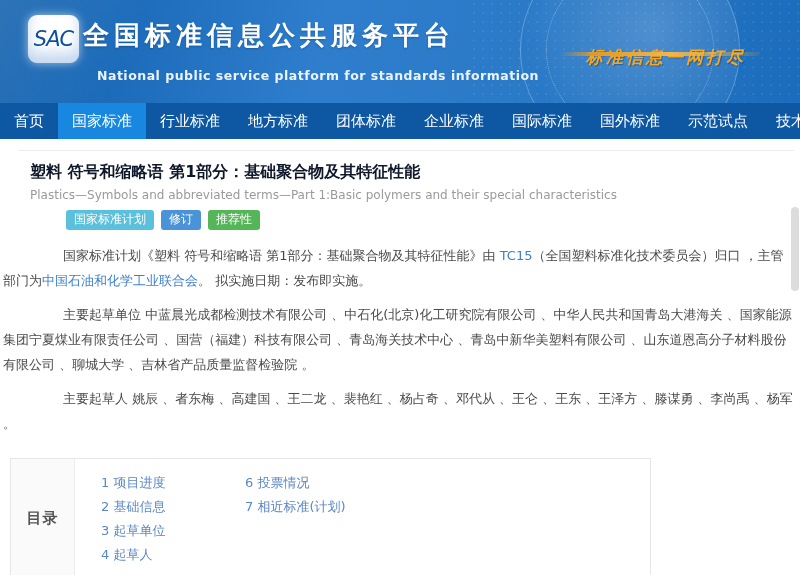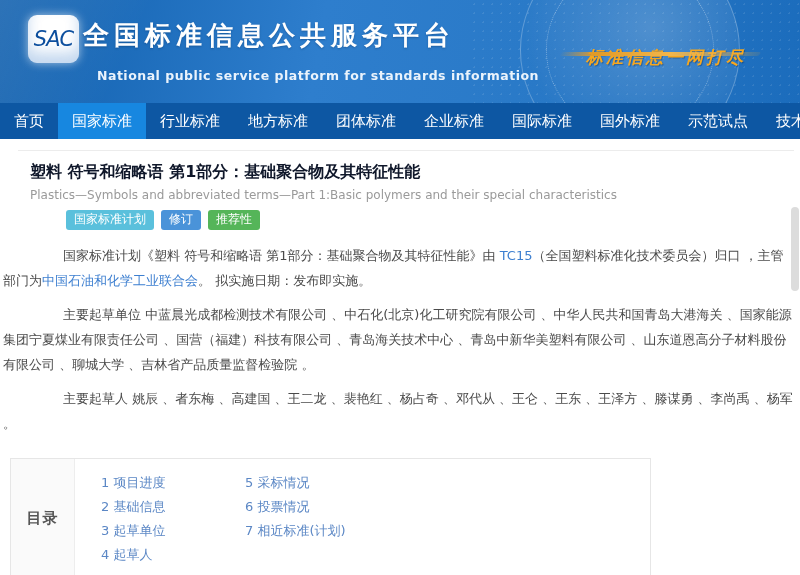--- a/index.html
+++ b/index.html
@@ -113,20 +113,19 @@
 <div class="toc-box">
   <div class="toc-label">目录</div>
   <div class="toc-content">
     <div class="toc-col1">
       <a class="toc-link">1 项目进度</a>
       <a class="toc-link">2 基础信息</a>
       <a class="toc-link">3 起草单位</a>
       <a class="toc-link">4 起草人</a>
     </div>
     <div class="toc-col2">
-      <a class="toc-link">5 采标情况</a>
       <a class="toc-link">6 投票情况</a>
       <a class="toc-link">7 相近标准(计划)</a>
     </div>
   </div>
 </div>
 
 <div class="scroll-thumb"></div>
 
 </body></html>

